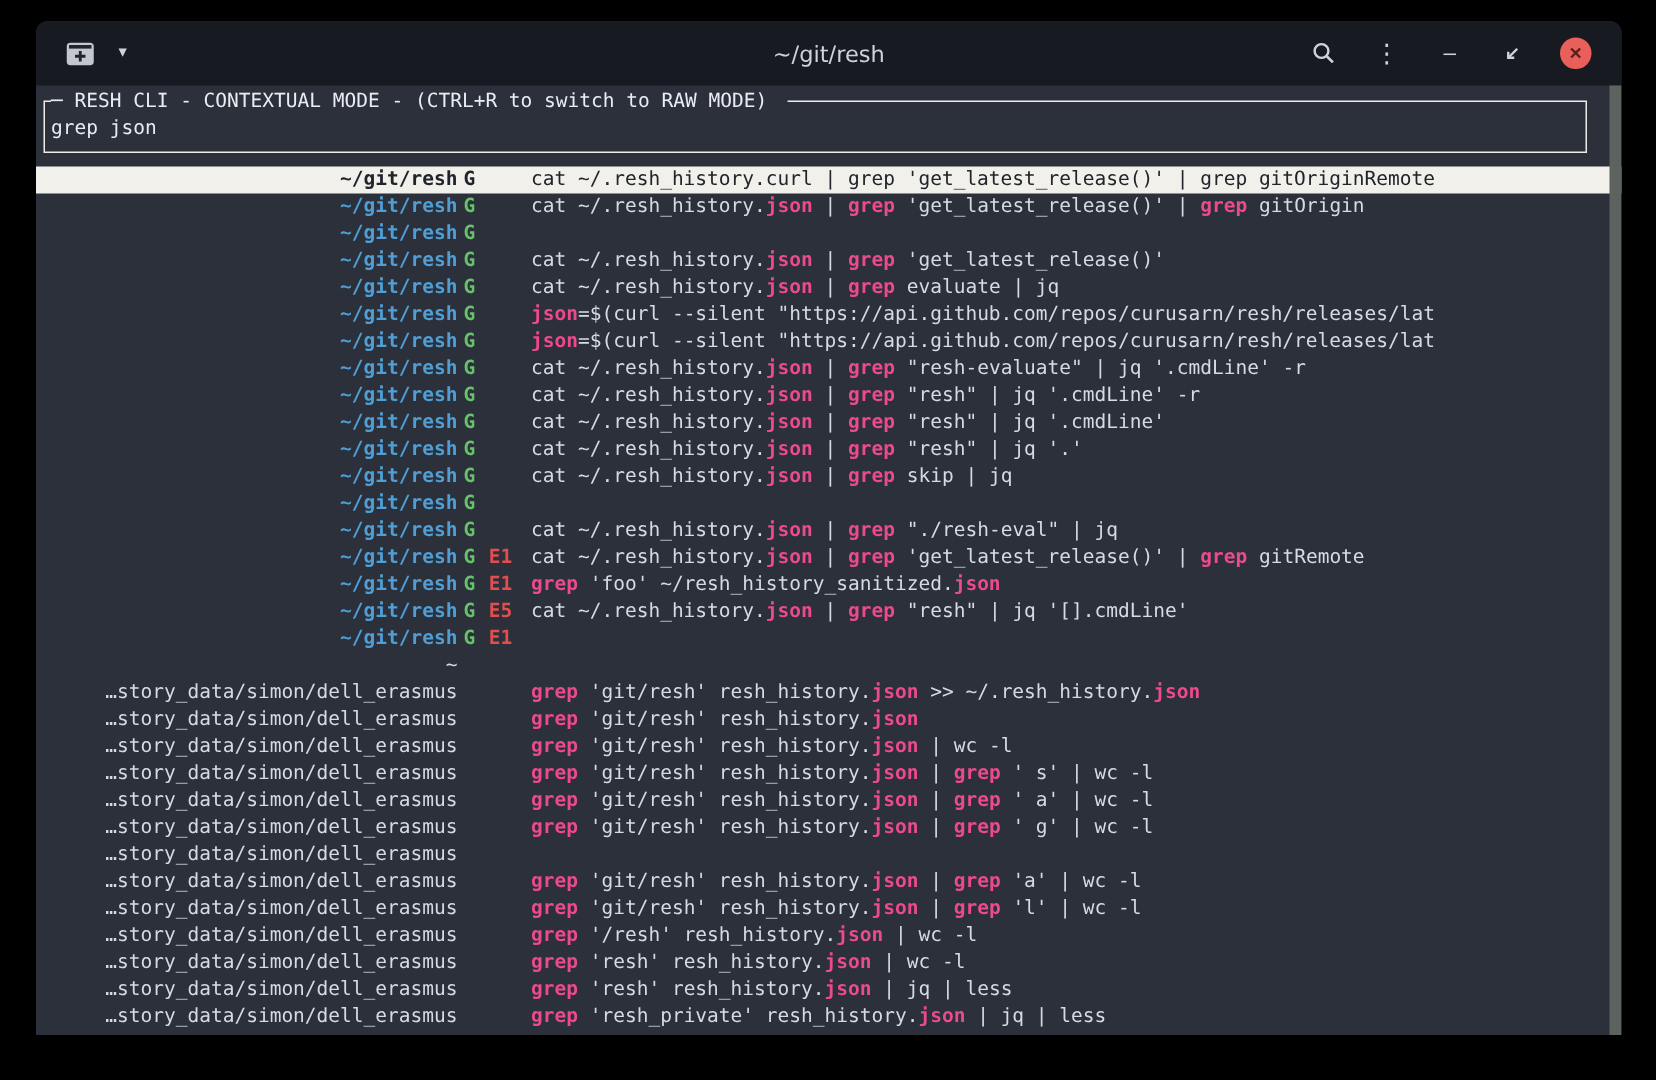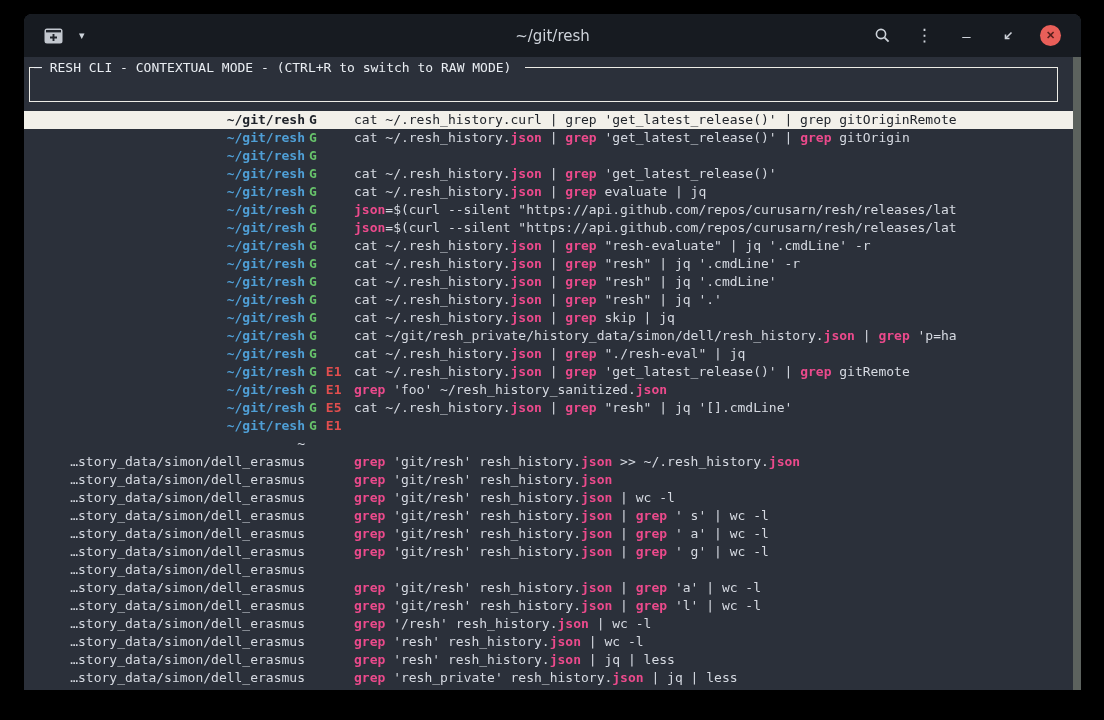--- a/index.html
+++ b/index.html
@@ -105,36 +105,37 @@
       </button>
       <button class="tbbtn">
         <span class="close-circle">✕</span>
       </button>
     </div>
   </header>
 
   <main class="content">
     <section class="querybox">
       <div class="boxlabel">─ RESH CLI - CONTEXTUAL MODE - (CTRL+R to switch to RAW MODE) </div>
+      <div class="query">grep json</div>
     </section>
 
     <div class="rows">
         <div class="row selected"><span class="hostdir"><span class="host"></span><span class="dir repo">~/git/resh</span></span><span class="flags"><span class="flag ok">G</span></span><span class="cmd">cat ~/.resh_history.curl | grep 'get_latest_release()' | grep gitOriginRemote</span></div>
         <div class="row"><span class="hostdir"><span class="host"></span><span class="dir repo">~/git/resh</span></span><span class="flags"><span class="flag ok">G</span></span><span class="cmd">cat ~/.resh_history.<span class="m">json</span> | <span class="m">grep</span> 'get_latest_release()' | <span class="m">grep</span> gitOrigin</span></div>
         <div class="row"><span class="hostdir"><span class="host"></span><span class="dir repo">~/git/resh</span></span><span class="flags"><span class="flag ok">G</span></span></div>
         <div class="row"><span class="hostdir"><span class="host"></span><span class="dir repo">~/git/resh</span></span><span class="flags"><span class="flag ok">G</span></span><span class="cmd">cat ~/.resh_history.<span class="m">json</span> | <span class="m">grep</span> 'get_latest_release()'</span></div>
         <div class="row"><span class="hostdir"><span class="host">dell:</span><span class="dir repo">~/git/resh</span></span><span class="flags"><span class="flag ok">G</span></span><span class="cmd">cat ~/.resh_history.<span class="m">json</span> | <span class="m">grep</span> evaluate | jq</span></div>
         <div class="row"><span class="hostdir"><span class="host">dell:</span><span class="dir repo">~/git/resh</span></span><span class="flags"><span class="flag ok">G</span></span><span class="cmd"><span class="m">json</span>=$(curl --silent "https://api.github.com/repos/curusarn/resh/releases/lat</span></div>
         <div class="row"><span class="hostdir"><span class="host">dell:</span><span class="dir repo">~/git/resh</span></span><span class="flags"><span class="flag ok">G</span></span><span class="cmd"><span class="m">json</span>=$(curl --silent "https://api.github.com/repos/curusarn/resh/releases/lat</span></div>
         <div class="row"><span class="hostdir"><span class="host">dell:</span><span class="dir repo">~/git/resh</span></span><span class="flags"><span class="flag ok">G</span></span><span class="cmd">cat ~/.resh_history.<span class="m">json</span> | <span class="m">grep</span> "resh-evaluate" | jq '.cmdLine' -r</span></div>
         <div class="row"><span class="hostdir"><span class="host">dell:</span><span class="dir repo">~/git/resh</span></span><span class="flags"><span class="flag ok">G</span></span><span class="cmd">cat ~/.resh_history.<span class="m">json</span> | <span class="m">grep</span> "resh" | jq '.cmdLine' -r</span></div>
         <div class="row"><span class="hostdir"><span class="host">dell:</span><span class="dir repo">~/git/resh</span></span><span class="flags"><span class="flag ok">G</span></span><span class="cmd">cat ~/.resh_history.<span class="m">json</span> | <span class="m">grep</span> "resh" | jq '.cmdLine'</span></div>
         <div class="row"><span class="hostdir"><span class="host">dell:</span><span class="dir repo">~/git/resh</span></span><span class="flags"><span class="flag ok">G</span></span><span class="cmd">cat ~/.resh_history.<span class="m">json</span> | <span class="m">grep</span> "resh" | jq '.'</span></div>
         <div class="row"><span class="hostdir"><span class="host">dell:</span><span class="dir repo">~/git/resh</span></span><span class="flags"><span class="flag ok">G</span></span><span class="cmd">cat ~/.resh_history.<span class="m">json</span> | <span class="m">grep</span> skip | jq</span></div>
-        <div class="row"><span class="hostdir"><span class="host">dell:</span><span class="dir repo">~/git/resh</span></span><span class="flags"><span class="flag ok">G</span></span><span class="cmd">cat ~/git/resh_private/history_data/simon/dell/resh_history.<span class="m">json</span> | <span class="m">grep</span> 'p=ha</span></div>
+        <div class="row"><span class="hostdir"><span class="host">dell:</span><span class="dir repo">~/git/resh</span></span><span class="flags"><span class="flag ok">G</span></span></div>
         <div class="row"><span class="hostdir"><span class="host">dell:</span><span class="dir repo">~/git/resh</span></span><span class="flags"><span class="flag ok">G</span></span><span class="cmd">cat ~/.resh_history.<span class="m">json</span> | <span class="m">grep</span> "./resh-eval" | jq</span></div>
         <div class="row"><span class="hostdir"><span class="host"></span><span class="dir repo">~/git/resh</span></span><span class="flags"><span class="flag ok">G</span><span class="flag err">E1</span></span><span class="cmd">cat ~/.resh_history.<span class="m">json</span> | <span class="m">grep</span> 'get_latest_release()' | <span class="m">grep</span> gitRemote</span></div>
         <div class="row"><span class="hostdir"><span class="host"></span><span class="dir repo">~/git/resh</span></span><span class="flags"><span class="flag ok">G</span><span class="flag err">E1</span></span><span class="cmd"><span class="m">grep</span> 'foo' ~/resh_history_sanitized.<span class="m">json</span></span></div>
         <div class="row"><span class="hostdir"><span class="host">dell:</span><span class="dir repo">~/git/resh</span></span><span class="flags"><span class="flag ok">G</span><span class="flag err">E5</span></span><span class="cmd">cat ~/.resh_history.<span class="m">json</span> | <span class="m">grep</span> "resh" | jq '[].cmdLine'</span></div>
         <div class="row"><span class="hostdir"><span class="host">dell:</span><span class="dir repo">~/git/resh</span></span><span class="flags"><span class="flag ok">G</span><span class="flag err">E1</span></span></div>
         <div class="row"><span class="hostdir"><span class="host"></span><span class="dir plain">~</span></span><span class="flags"></span></div>
         <div class="row"><span class="hostdir"><span class="host"></span><span class="dir plain">…story_data/simon/dell_erasmus</span></span><span class="flags"></span><span class="cmd"><span class="m">grep</span> 'git/resh' resh_history.<span class="m">json</span> &gt;&gt; ~/.resh_history.<span class="m">json</span></span></div>
         <div class="row"><span class="hostdir"><span class="host"></span><span class="dir plain">…story_data/simon/dell_erasmus</span></span><span class="flags"></span><span class="cmd"><span class="m">grep</span> 'git/resh' resh_history.<span class="m">json</span></span></div>
         <div class="row"><span class="hostdir"><span class="host"></span><span class="dir plain">…story_data/simon/dell_erasmus</span></span><span class="flags"></span><span class="cmd"><span class="m">grep</span> 'git/resh' resh_history.<span class="m">json</span> | wc -l</span></div>
         <div class="row"><span class="hostdir"><span class="host"></span><span class="dir plain">…story_data/simon/dell_erasmus</span></span><span class="flags"></span><span class="cmd"><span class="m">grep</span> 'git/resh' resh_history.<span class="m">json</span> | <span class="m">grep</span> ' s' | wc -l</span></div>

